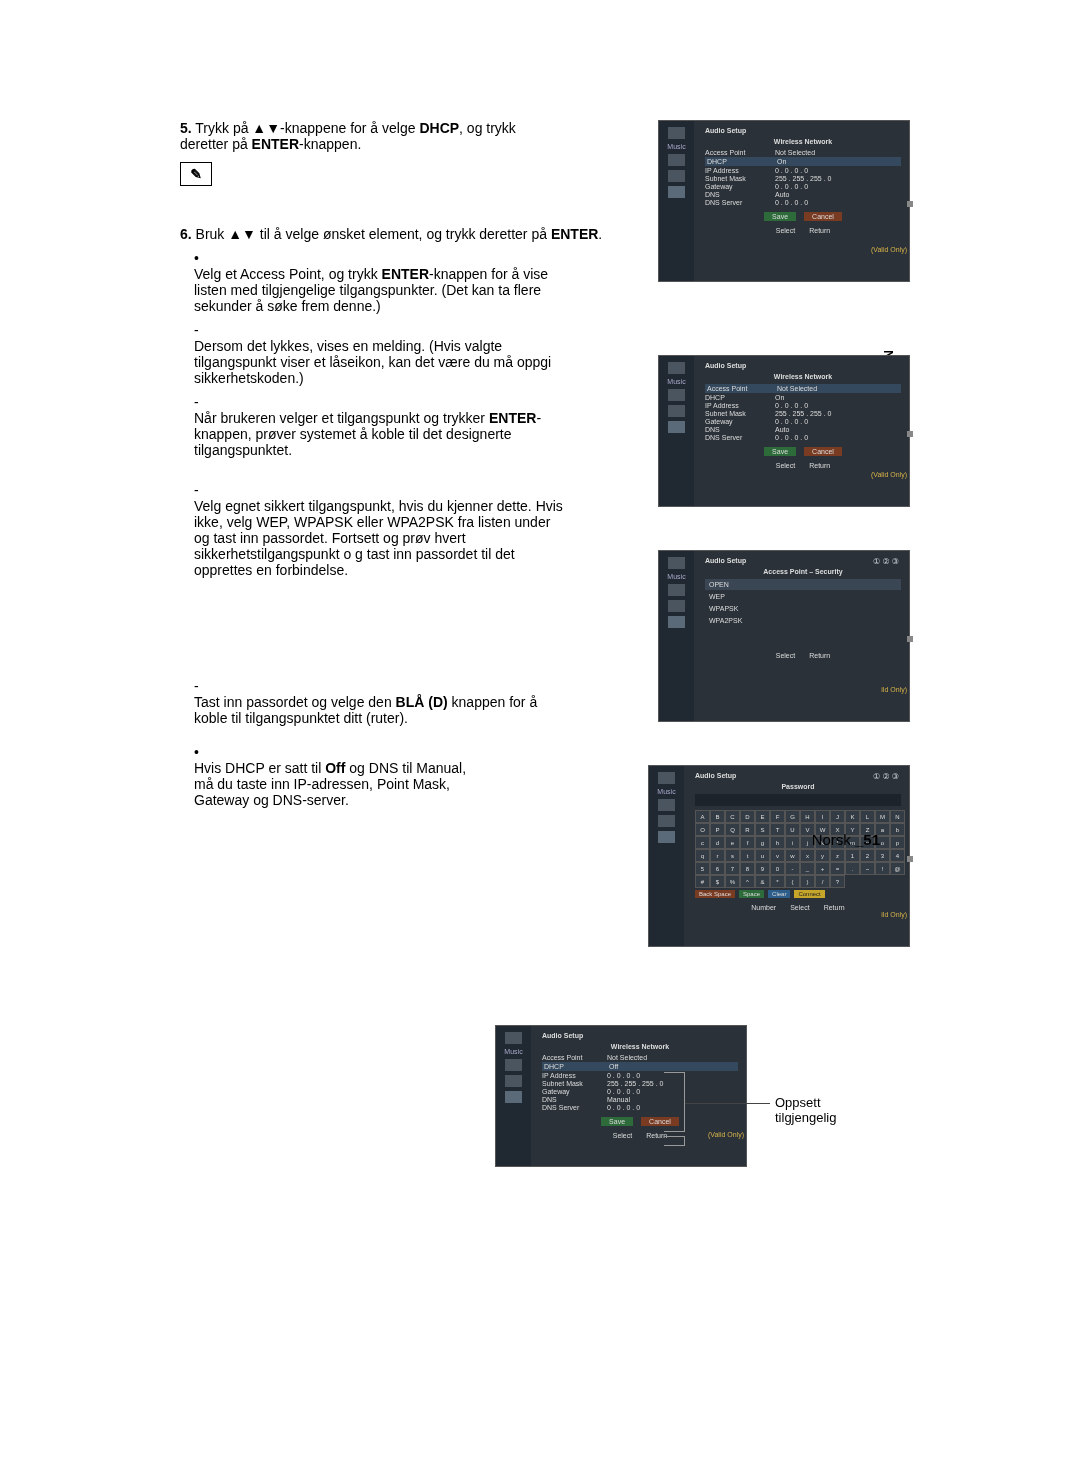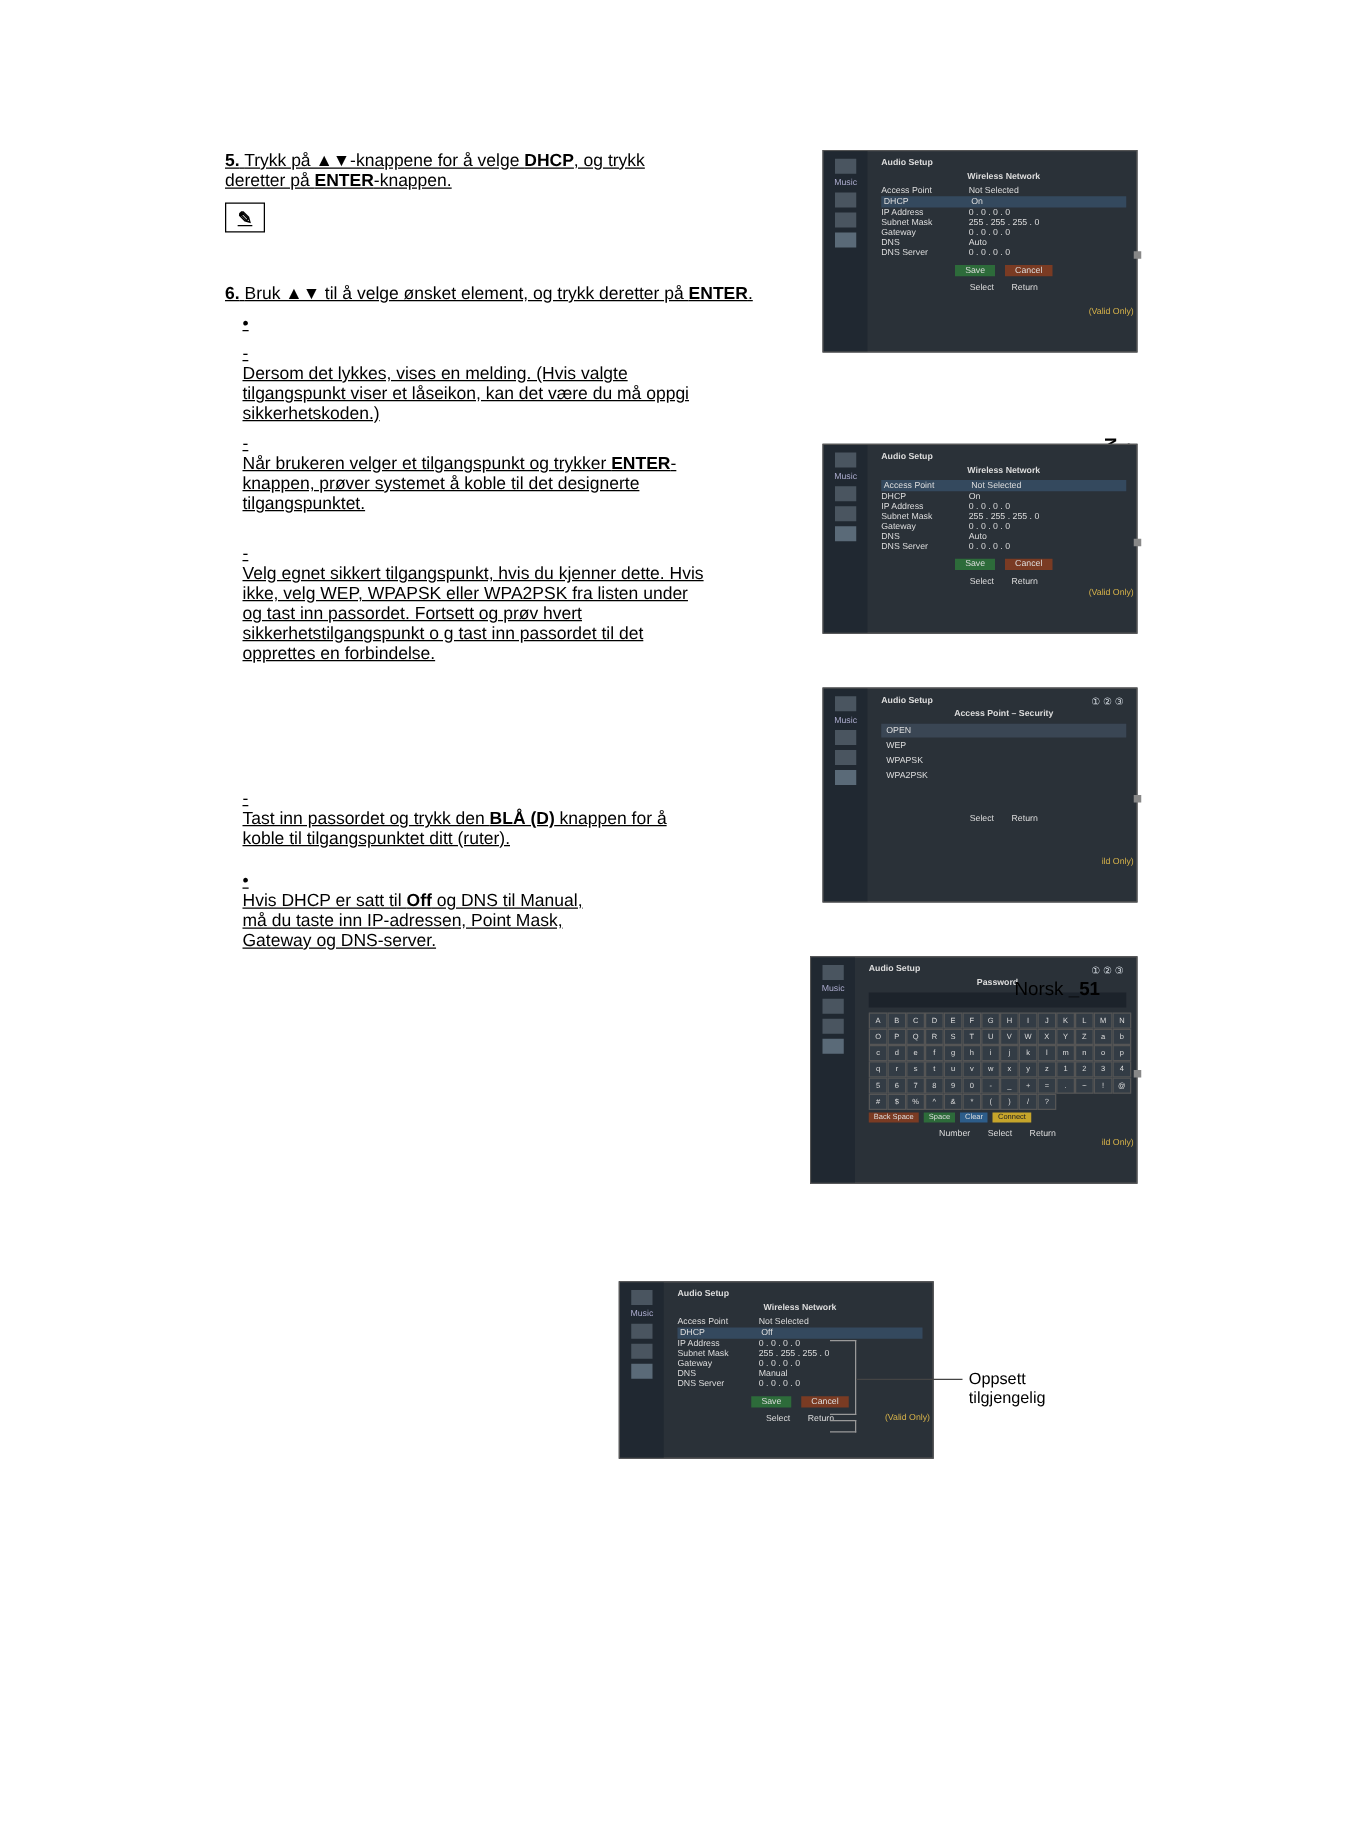--- a/index.html
+++ b/index.html
@@ -8,21 +8,20 @@
     font-family: Arial, Helvetica, sans-serif;
     font-size: 14px;
     color: #000;
     width: 1080px;
     height: 1477px;
     position: relative;
   }
   .page {
     padding: 120px 200px 60px 180px;
     position: relative;
-    text-decoration: underline;
   }
   .sidebar-tab {
     position: absolute;
     right: 170px;
     top: 350px;
     writing-mode: vertical-rl;
     text-orientation: mixed;
     font-size: 13px;
     font-weight: bold;
     letter-spacing: 1px;
@@ -445,32 +444,35 @@
 
   </div>
 
   <div class="block" style="margin-top:40px">
     <div class="maintext wide">
       <span class="step-num">6.</span>
       <span>Bruk ▲▼ til å velge ønsket element, og trykk deretter på </span><b>ENTER</b><span>.</span>
     </div>
     <ul class="dotlist">
       <li>
+        <div class="maintext">
+          <span>Velg et Access Point, og trykk </span><b>ENTER</b><span>-knappen for å vise listen med tilgjengelige tilgangspunkter. (Det kan ta flere sekunder å søke frem denne.)</span>
+        </div>
         <ul class="dashlist">
           <li>
               <div class="maintext">Dersom det lykkes, vises en melding. (Hvis valgte tilgangspunkt viser et låseikon, kan det være du må oppgi sikkerhetskoden.)</div>
             </li>
           <li>
               <div class="maintext"><span>Når brukeren velger et tilgangspunkt og trykker </span><b>ENTER</b><span>-knappen, prøver systemet å koble til det designerte tilgangspunktet.</span></div>
             </li>
           <li style="margin-top:24px">
               <div class="maintext">Velg egnet sikkert tilgangspunkt, hvis du kjenner dette. Hvis ikke, velg WEP, WPAPSK eller WPA2PSK fra listen under og tast inn passordet. Fortsett og prøv hvert sikkerhetstilgangspunkt o g tast inn passordet til det opprettes en forbindelse.</div>
             </li>
           <li style="margin-top:100px">
-              <div class="maintext"><span>Tast inn passordet og trykk den </span><b>BLÅ (D)</b><span> knappen for å koble til tilgangspunktet ditt (ruter).</span></div>
+              <div class="maintext"><span>Tast inn passordet og velge den </span><b>BLÅ (D)</b><span> knappen for å koble til tilgangspunktet ditt (ruter).</span></div>
             </li>
         </ul>
       </li>
       <li style="margin-top:18px">
         <div style="width:280px">
           <span>Hvis DHCP er satt til </span><b>Off</b><span> og DNS til Manual, må du taste inn IP-adressen, Point Mask, Gateway og DNS-server.</span>
         </div>
       </li>
     </ul>
   </div>

